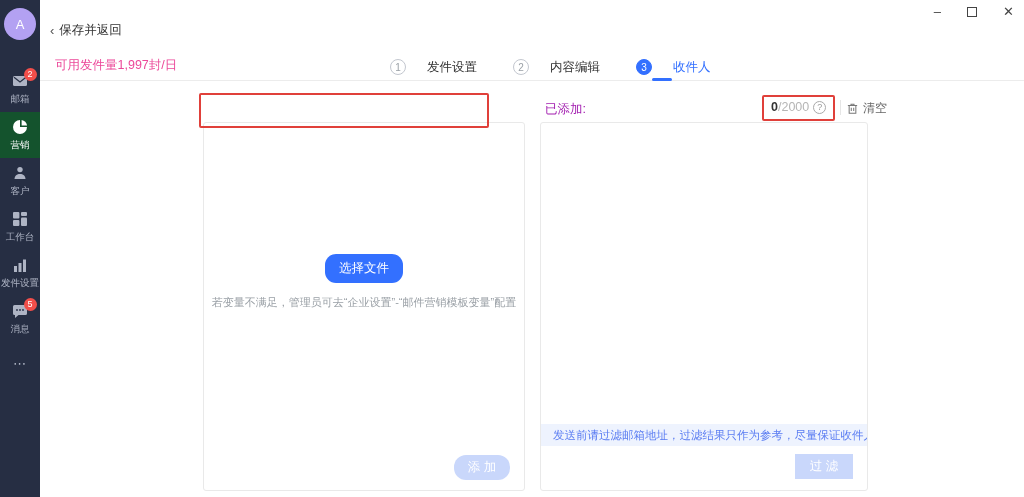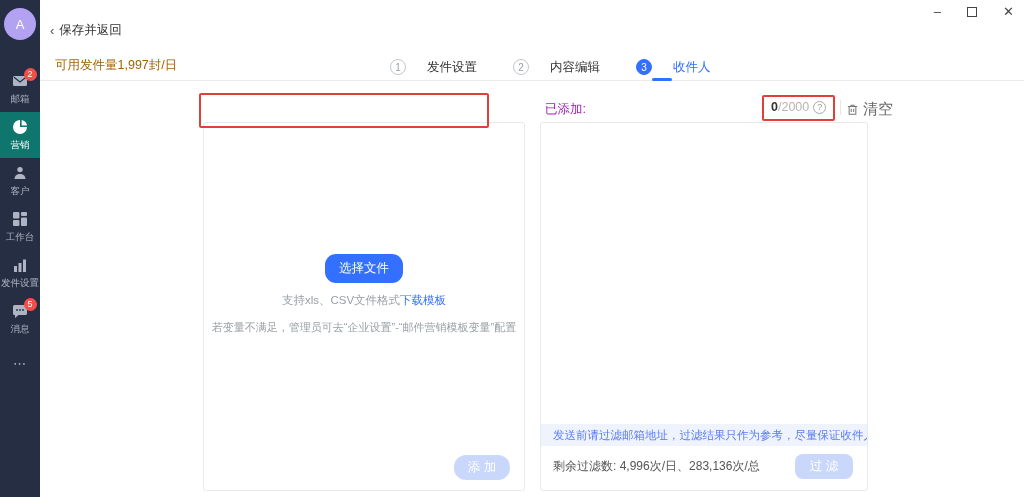--- a/index.html
+++ b/index.html
@@ -7,37 +7,37 @@
   body { font-family:"Liberation Sans","DejaVu Sans",sans-serif; background:#fff; position:relative; overflow:hidden; }
   .app { position:absolute; inset:0; width:1024px; height:497px; background:#fff; }
 
   
   .sidebar { position:absolute; left:0; top:0; width:40px; height:497px; background:#262e43; z-index:5; }
   .avatar { position:absolute; left:4px; top:8px; width:32px; height:32px; border-radius:50%;
             background:#b3a1f2; color:#fff; font-size:13px; display:flex; align-items:center; justify-content:center; }
   .sb-items { position:absolute; top:66px; left:0; width:40px; display:flex; flex-direction:column; }
   .sb-item { width:40px; height:46px; display:flex; flex-direction:column; align-items:center; justify-content:center;
              color:#aeb4c4; cursor:pointer; }
-  .sb-item.active { background:#0f766e; color:#ffffff; }
+  .sb-item.active { background:#14532d; color:#ffffff; }
   .sb-icon { position:relative; width:17px; height:17px; display:flex; align-items:center; justify-content:center; }
   .sb-icon svg { width:16px; height:16px; display:block; }
   .sb-label { font-size:9.5px; margin-top:3px; white-space:nowrap; }
   .badge { position:absolute; top:-5px; right:-8px; min-width:13px; height:13px; padding:0 3px; border-radius:8px;
            background:#f24e4a; color:#fff; font-size:9px; font-style:normal; line-height:13px; text-align:center; }
   .sb-more { width:40px; text-align:center; color:#aeb4c4; font-size:13px; letter-spacing:1px; margin-top:14px; cursor:pointer; }
 
   
   .win-controls { position:absolute; top:3px; right:10px; display:flex; gap:26px; align-items:center; color:#444; z-index:6; }
   .win-btn { font-size:13px; line-height:18px; cursor:pointer; }
   .win-max { width:10px; height:10px; border:1.3px solid #444; display:inline-block; }
 
   
   .back-row { position:absolute; left:50px; top:22px; font-size:12.5px; color:#333; cursor:pointer; display:flex; align-items:center; gap:5px; }
   .back-chevron { font-size:13px; color:#555; }
-  .quota { position:absolute; left:55px; top:57px; font-size:12.5px; color:#a16207; }
+  .quota { position:absolute; left:55px; top:57px; font-size:12.5px; color:#ec4899; }
   .top-divider { position:absolute; left:40px; right:0; top:80px; height:1px; background:#ececec; }
 
   .steps { position:absolute; left:390px; top:54px; height:26px; display:flex; }
   .step { display:flex; align-items:center; width:90px; margin-right:33px; position:relative; }
   .step-circle { width:16px; height:16px; border-radius:50%; border:1px solid #c3c7cf; color:#9aa0a6;
                  font-size:10px; display:flex; align-items:center; justify-content:center; flex:0 0 auto; }
   .step-label { margin-left:21px; font-size:12.5px; color:#333; white-space:nowrap; }
   .step.active .step-circle { background:#3370ff; border-color:#3370ff; color:#fff; }
   .step.active .step-label { color:#3370ff; }
   .step.active::after { content:""; position:absolute; left:16px; top:24px; width:20px; height:3px; background:#3370ff; border-radius:2px; }
@@ -68,29 +68,29 @@
   
   .added-title { position:absolute; left:545px; top:101px; font-size:12.5px; color:#a21caf; }
   .count-group { position:absolute; left:771px; top:100px; display:flex; align-items:center; font-size:12.5px; }
   .count-current { color:#333; font-weight:bold; }
   .count-limit { color:#b5b5b5; }
   .q-icon { width:13px; height:13px; border:1px solid #a9a9a9; border-radius:50%; color:#9b9b9b; font-size:9px;
             display:flex; align-items:center; justify-content:center; margin-left:4px; cursor:pointer; }
   .header-sep { position:absolute; left:840px; top:100px; width:1px; height:15px; background:#e6e6e6; }
   .clear-group { position:absolute; left:846px; top:100px; display:flex; align-items:center; gap:4px; cursor:pointer; }
   .clear-group svg { width:13px; height:13px; display:block; }
-  .clear-label { font-size:15px; color:#666; }
+  .clear-label { font-size:12px; color:#666; }
 
   
   .added-panel { left:540px; top:122px; width:328px; height:369px; }
   .notice-bar { position:absolute; left:0; right:0; bottom:44px; height:22px; background:#eef3fe; color:#5b7df2;
                 font-size:11.5px; line-height:22px; padding-left:12px; white-space:nowrap; overflow:hidden; }
   .filter-remain { position:absolute; left:12px; bottom:15px; font-size:12px; color:#555; }
   .filter-btn { position:absolute; right:14px; bottom:11px; width:58px; height:25px; background:#c9d7fb; color:#fff;
-                font-size:12.5px; border:none; border-radius:8px; cursor:pointer; }
+                font-size:12.5px; border:none; border-radius:0; cursor:pointer; }
 </style>
 </head>
 <body>
 
 <div class="app">
 
   <div class="win-controls">
     <span class="win-btn">–</span>
     <span class="win-btn win-max"></span>
     <span class="win-btn">✕</span>
@@ -193,23 +193,20 @@
     </div>
   </div>
 
 
   <div class="anno-box anno-tabs"></div>
   <div class="anno-box anno-count"></div>
 
   <div class="panel import-panel">
     <div class="panel-center">
       <button class="choose-file-btn">选择文件</button>
-      <div class="hint1">
-        <span>支持xls、CSV文件格式</span><span class="download-link">下载模板</span>
-      </div>
       <div class="hint2">若变量不满足，管理员可去“企业设置”-“邮件营销模板变量”配置</div>
     </div>
     <button class="add-btn">添 加</button>
   </div>
 
   <div class="added-title">已添加:</div>
   <div class="count-group">
     <span class="count-current">0</span>
     <span class="count-limit">/2000</span>
     <span class="q-icon">?</span>
@@ -217,17 +214,16 @@
   <div class="header-sep"></div>
   <div class="clear-group">
     <svg viewBox="0 0 14 14" fill="none" stroke="#777" stroke-width="1.1">
         <path d="M2 3.8h10M5.4 3.8V2.3h3.2v1.5M3.4 3.8v8.2h7.2V3.8M5.7 6.2v3.6M8.3 6.2v3.6"></path>
       </svg>
     <span class="clear-label">清空</span>
   </div>
 
   <div class="panel added-panel">
     <div class="notice-bar">发送前请过滤邮箱地址，过滤结果只作为参考，尽量保证收件人邮箱可用</div>
-    <div class="filter-remain">剩余过滤数: 4,996次/日、283,136次/总</div>
     <button class="filter-btn">过 滤</button>
   </div>
 
 </div>
 
 </body></html>

